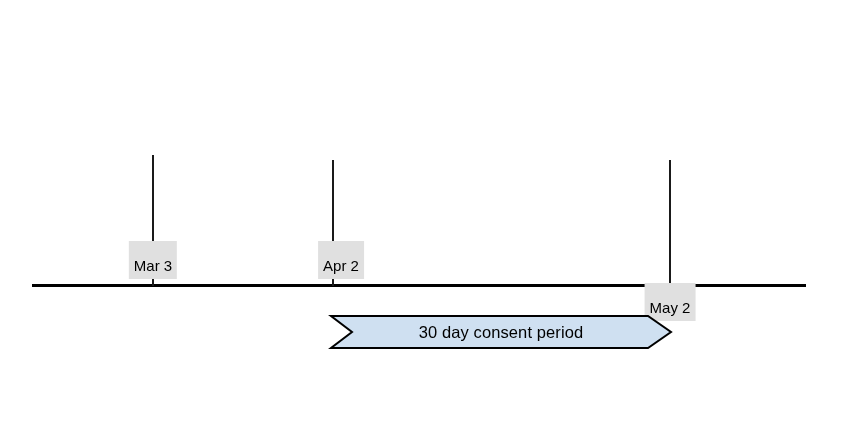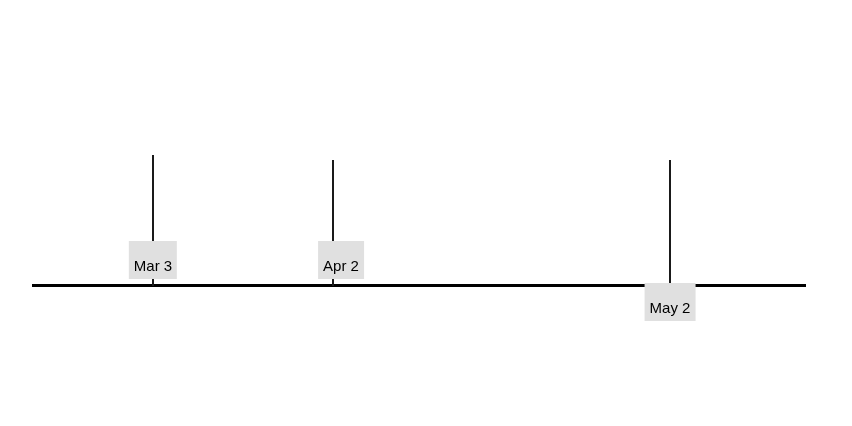--- a/index.html
+++ b/index.html
@@ -91,14 +91,20 @@
 
   <div class="event-stem" style="left:152px; top:155px; height:131px;"></div>
   <div class="event-date" style="left:153px; top:241px;">Mar 3</div>
 
   <div class="event-stem" style="left:332px; top:160px; height:126px;"></div>
   <div class="event-date" style="left:333px; top:241px;margin-left:8px;">Apr 2</div>
 
   <div class="event-stem" style="left:669px; top:160px; height:126px;"></div>
   <div class="event-date" style="left:670px; top:241px;margin-top:42px;">May 2</div>
 
+  <div class="period-banner">
+    <svg viewBox="0 0 342 34" preserveAspectRatio="none">
+      <polygon points="1,1 318,1 341,17 318,33 1,33 22,17" fill="#cfe0f1" stroke="#000000" stroke-width="2" stroke-linejoin="miter"></polygon>
+    </svg>
+    <div class="period-banner-label">30 day consent period</div>
+  </div>
 
 </div>
 
 </body></html>

